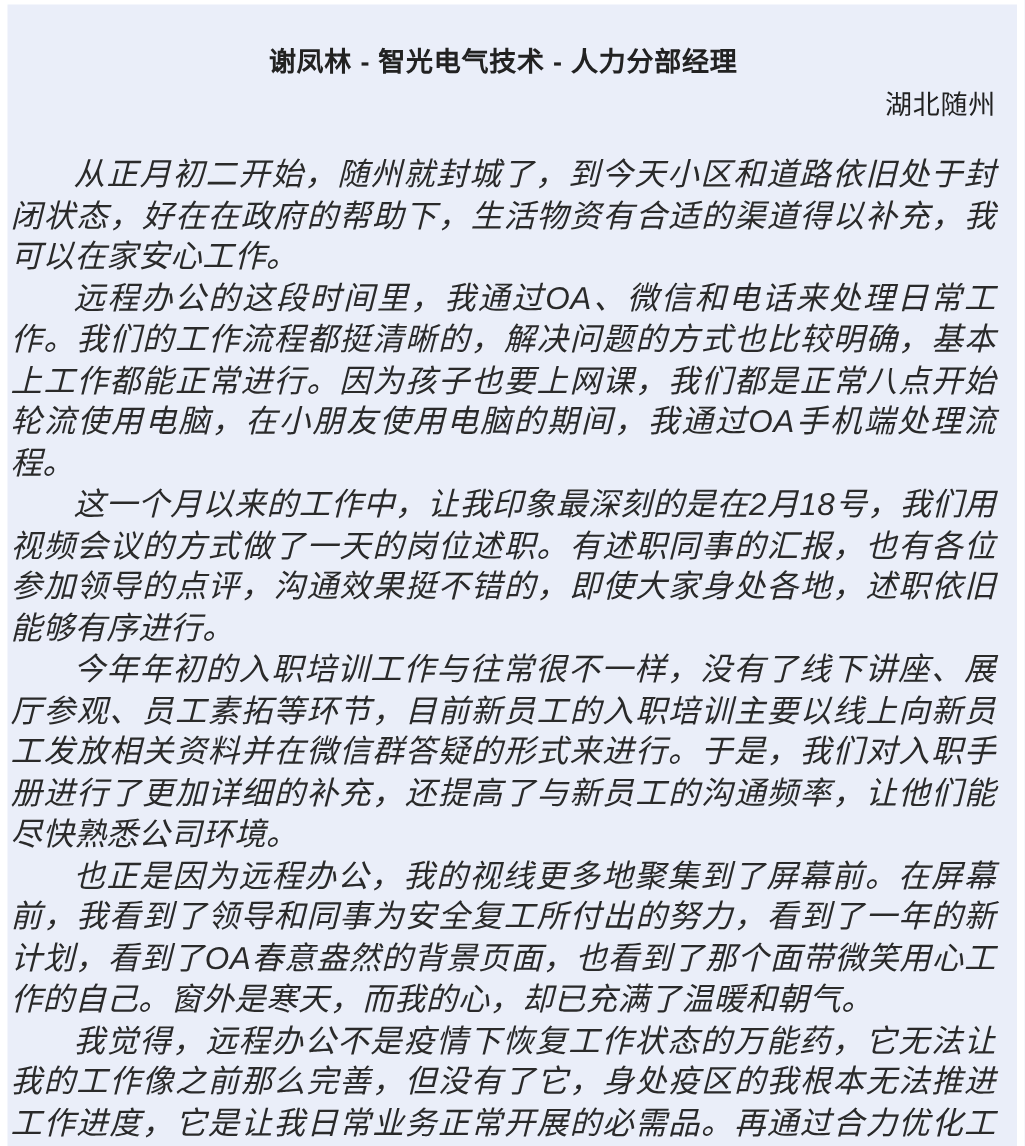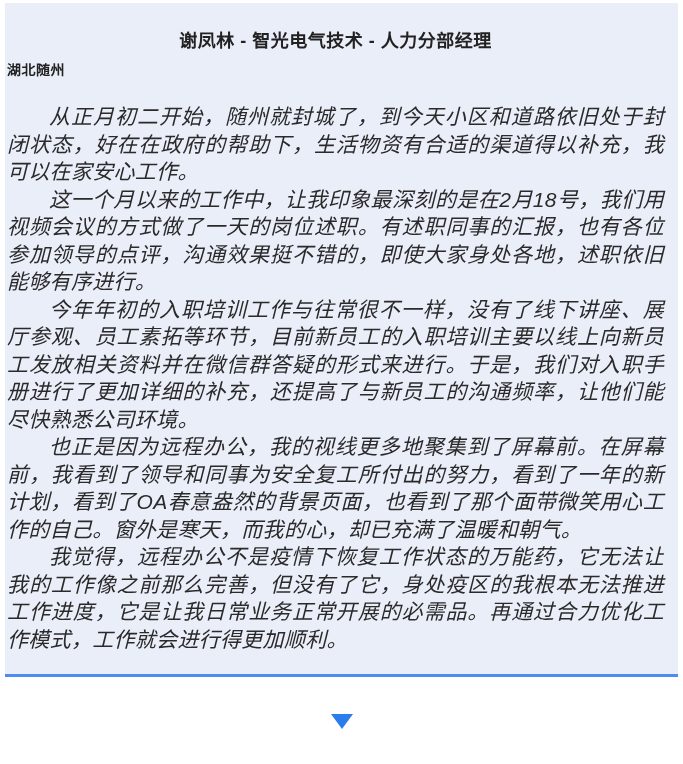--- a/index.html
+++ b/index.html
@@ -27,24 +27,24 @@
   }
   .card h1{
     font-size:18px;
     line-height:28px;
     font-weight:bold;
     text-align:center;
     color:var(--title);
     letter-spacing:0.5px;
   }
   .card h2{
-    font-size:14px;
+    font-size:18px;
     line-height:30px;
-    font-weight:bold;
-    text-align:left;
+    font-weight:normal;
+    text-align:right;
     color:var(--title);
     letter-spacing:0.5px;
   }
   .content{
     margin-top:18px;
     color:var(--text);
     font-size:21px;
     line-height:27.5px;
     text-align:justify;
     letter-spacing:0.3px;
@@ -72,20 +72,21 @@
   }
 </style>
 </head>
 <body>
 
 <div class="card">
   <h1>谢凤林 - 智光电气技术 - 人力分部经理</h1>
   <h2>湖北随州</h2>
   <div class="content">
     <p>从正月初二开始，随州就封城了，到今天小区和道路依旧处于封闭状态，好在在政府的帮助下，生活物资有合适的渠道得以补充，我可以在家安心工作。</p>
+    <p>远程办公的这段时间里，我通过OA、微信和电话来处理日常工作。我们的工作流程都挺清晰的，解决问题的方式也比较明确，基本上工作都能正常进行。因为孩子也要上网课，我们都是正常八点开始轮流使用电脑，在小朋友使用电脑的期间，我通过OA手机端处理流程。</p>
     <p>这一个月以来的工作中，让我印象最深刻的是在2月18号，我们用视频会议的方式做了一天的岗位述职。有述职同事的汇报，也有各位参加领导的点评，沟通效果挺不错的，即使大家身处各地，述职依旧能够有序进行。</p>
     <p>今年年初的入职培训工作与往常很不一样，没有了线下讲座、展厅参观、员工素拓等环节，目前新员工的入职培训主要以线上向新员工发放相关资料并在微信群答疑的形式来进行。于是，我们对入职手册进行了更加详细的补充，还提高了与新员工的沟通频率，让他们能尽快熟悉公司环境。</p>
     <p>也正是因为远程办公，我的视线更多地聚集到了屏幕前。在屏幕前，我看到了领导和同事为安全复工所付出的努力，看到了一年的新计划，看到了OA春意盎然的背景页面，也看到了那个面带微笑用心工作的自己。窗外是寒天，而我的心，却已充满了温暖和朝气。</p>
     <p>我觉得，远程办公不是疫情下恢复工作状态的万能药，它无法让我的工作像之前那么完善，但没有了它，身处疫区的我根本无法推进工作进度，它是让我日常业务正常开展的必需品。再通过合力优化工作模式，工作就会进行得更加顺利。</p>
   </div>
 </div>
 
 <div class="expand">
   <span class="tri-down"></span>
 </div>

